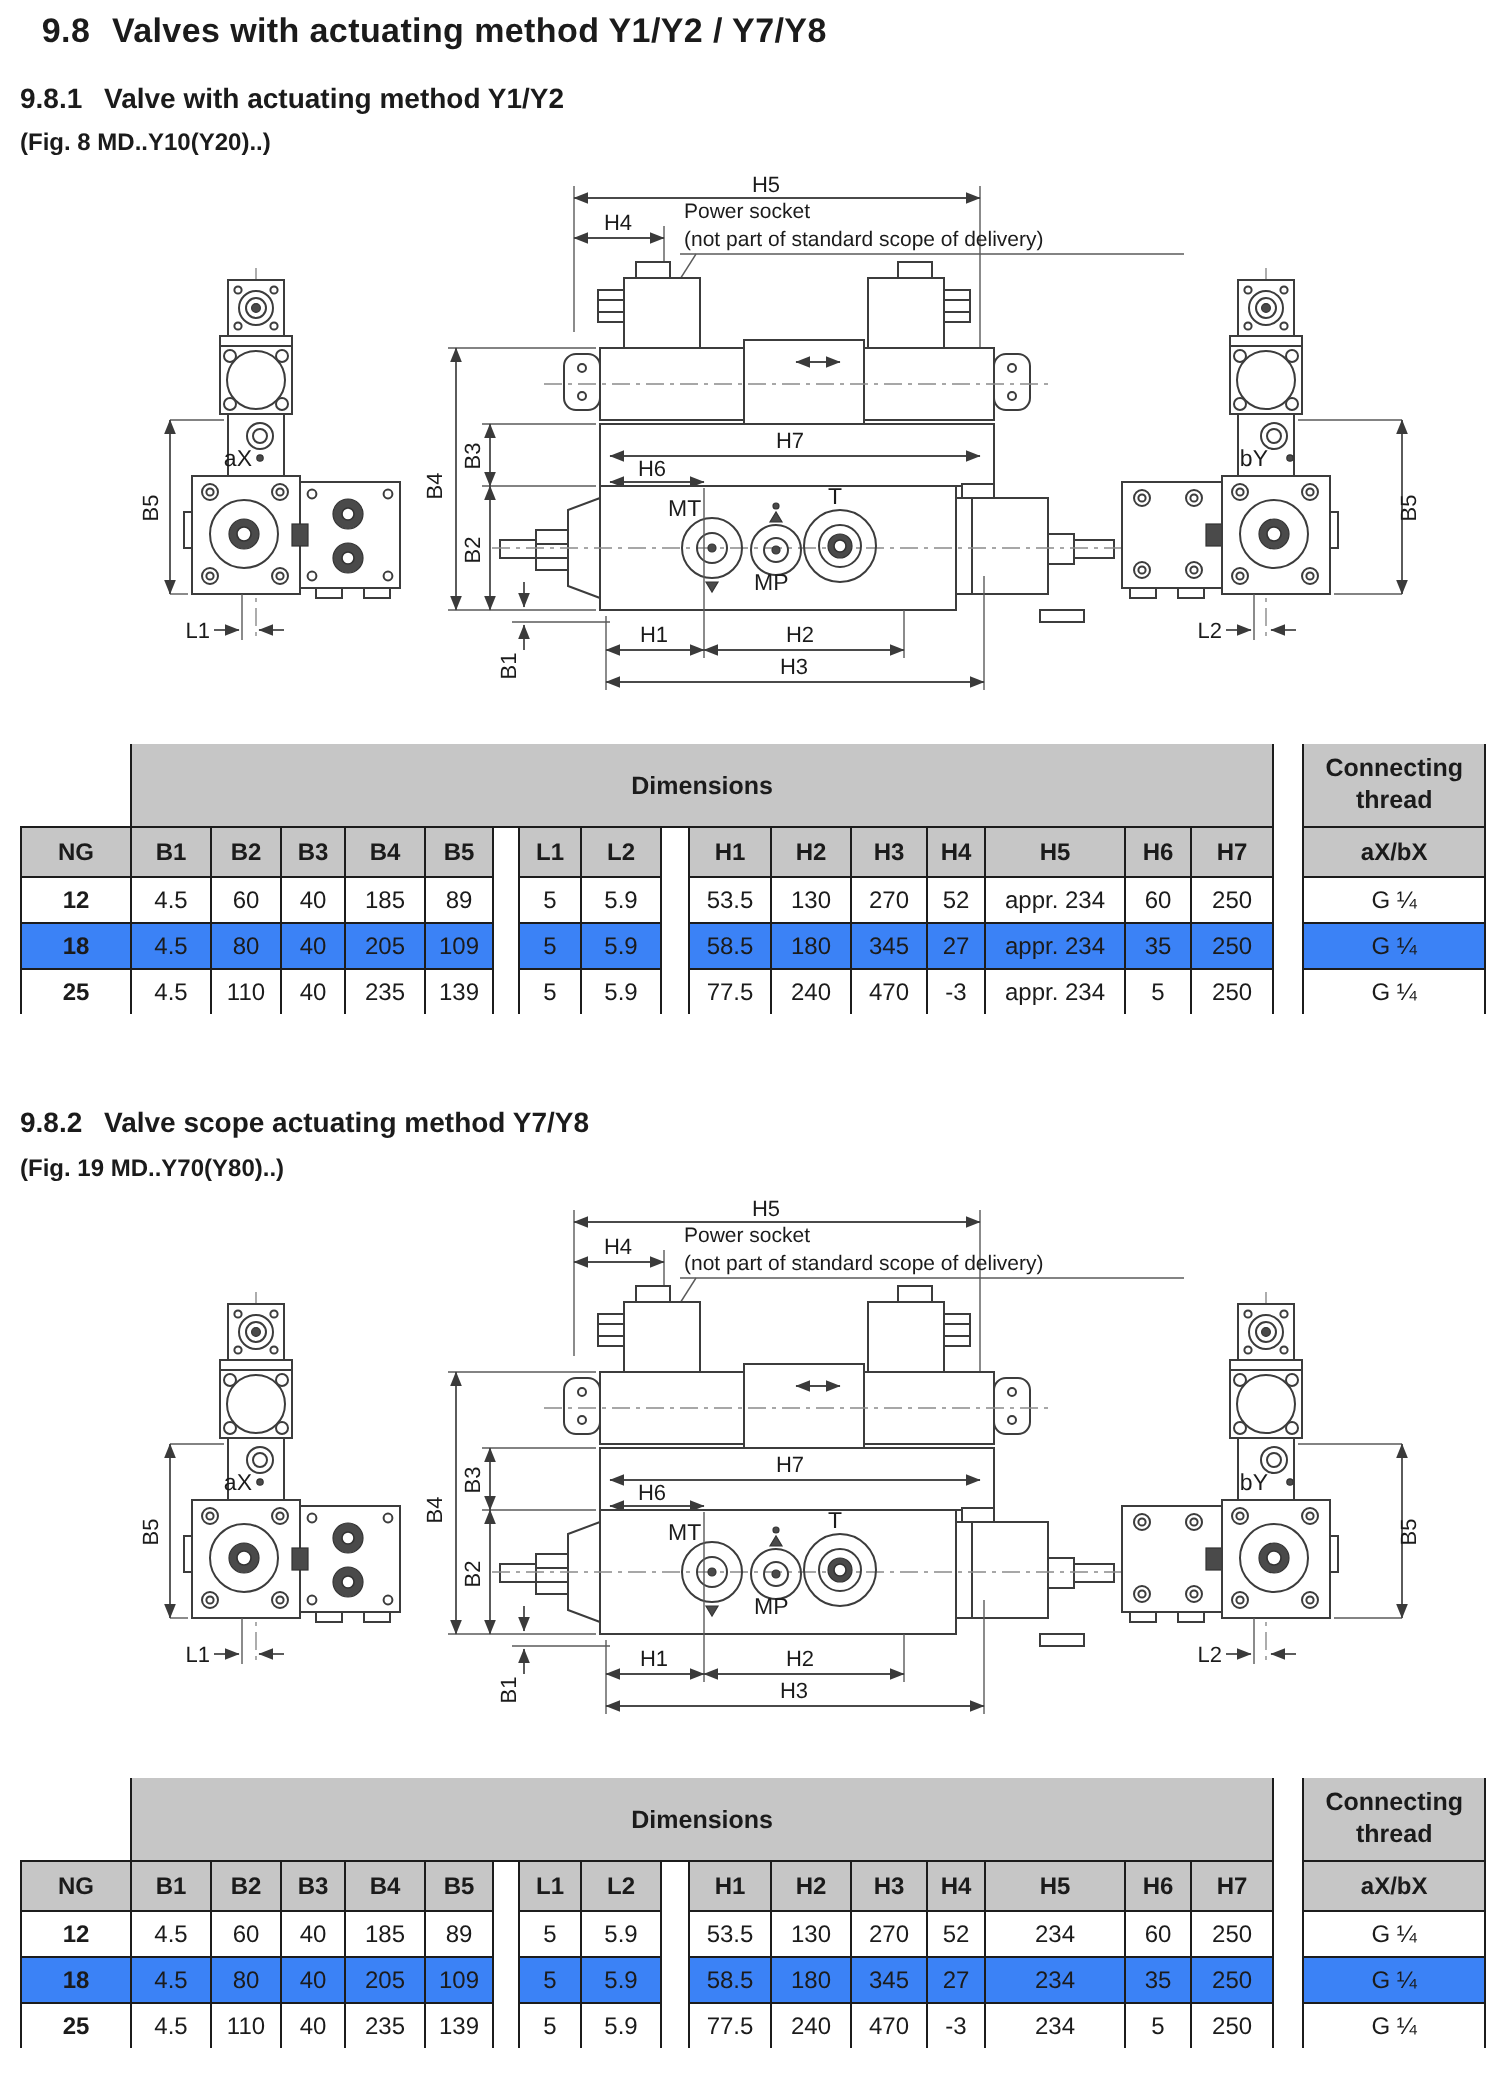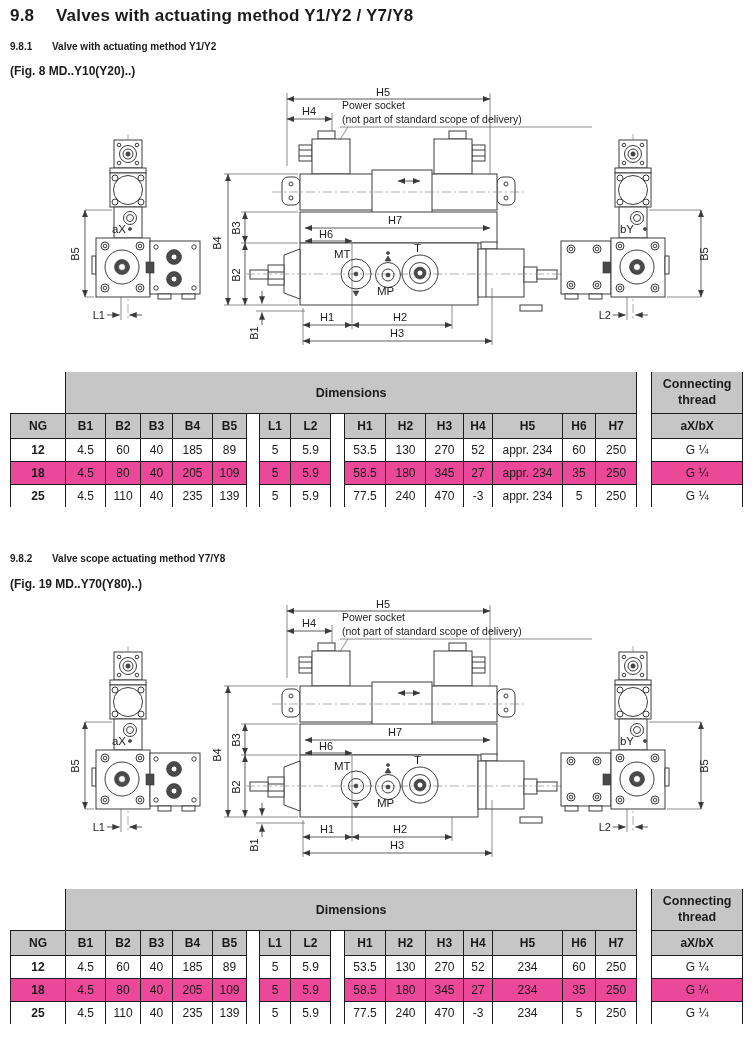--- a/index.html
+++ b/index.html
@@ -1,31 +1,31 @@
 <!DOCTYPE html>
 <html><head>
 <meta charset="utf-8">
 <style>
   html,body{margin:0;padding:0;background:#fff;}
   body{width:756px;height:1037px;position:relative;font-family:"Liberation Sans",sans-serif;color:#1b1b1b;overflow:hidden;}
   .abs{position:absolute;}
   
   .h1{top:6px;left:10px;font-size:17px;font-weight:bold;letter-spacing:.2px;}
-  .h1 .num{display:inline-block;width:46px;}
-  .h2{font-size:10px;font-weight:bold;}
+  .h1 .num{display:inline-block;width:46px;text-align:center;}
+  .h2{font-size:14px;font-weight:bold;}
   .h2 .num{display:inline-block;width:42px;}
   .fig{font-size:12px;font-weight:bold;}
   
   table.dims{border-collapse:collapse;table-layout:fixed;width:732px;margin-top:12px;}
   table.dims th,table.dims td{border:1.5px solid #1c1c1c;font-size:12px;text-align:center;vertical-align:middle;padding:0;overflow:hidden;white-space:nowrap;}
   table.dims .band{height:41px;background:#c6c6c6;font-weight:bold;font-size:12.5px;border-top:none;}
   table.dims .conn{line-height:1.25;}
   table.dims .colh{height:24px;background:#c6c6c6;font-weight:bold;}
   table.dims tbody td{height:22px;background:#fff;font-weight:normal;}
-  table.dims tbody tr.alt td{background:#ec4899;}
+  table.dims tbody tr.alt td{background:#3b82f6;}
   table.dims td.blank,table.dims th.blank{border:none;background:#fff;}
   table.dims tbody tr.alt td.blank{background:#fff;}
   table.dims tbody tr:last-child td{border-bottom:none;}
   table.dims .ng{font-weight:bold;}
   
   .drawing{left:0;width:756px;height:262px;}
   .geo{fill:none;stroke:#3c3c3c;stroke-width:1;}
   .geo2{fill:#fff;stroke:#3c3c3c;stroke-width:1;}
   .dark{fill:#4a4a4a;stroke:#333;stroke-width:.6;}
   .whole{fill:#fff;stroke:#333;stroke-width:.8;}

